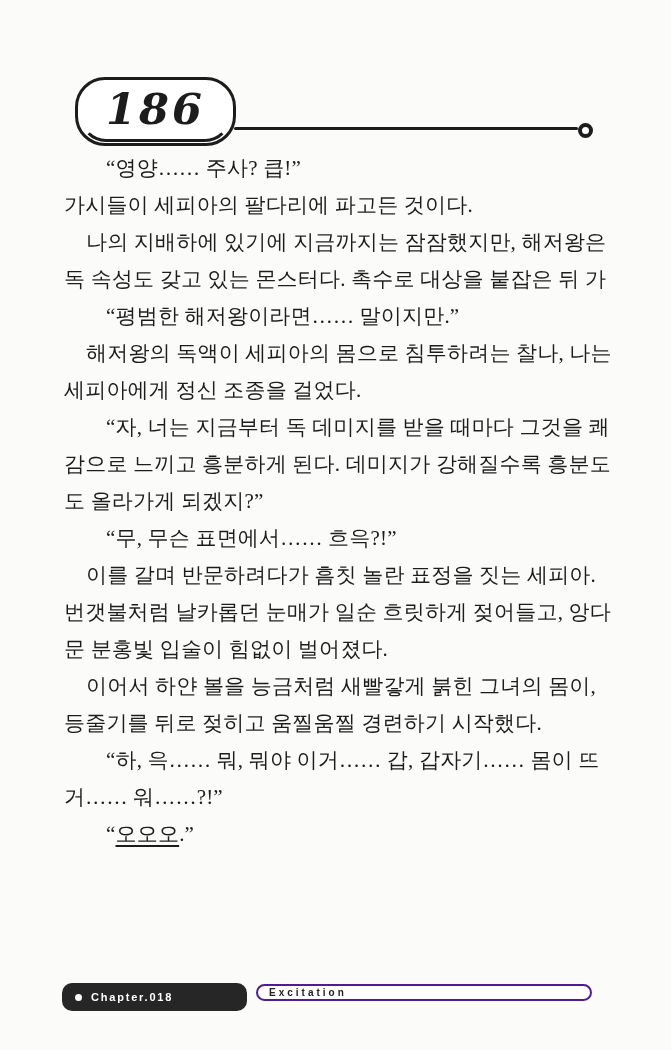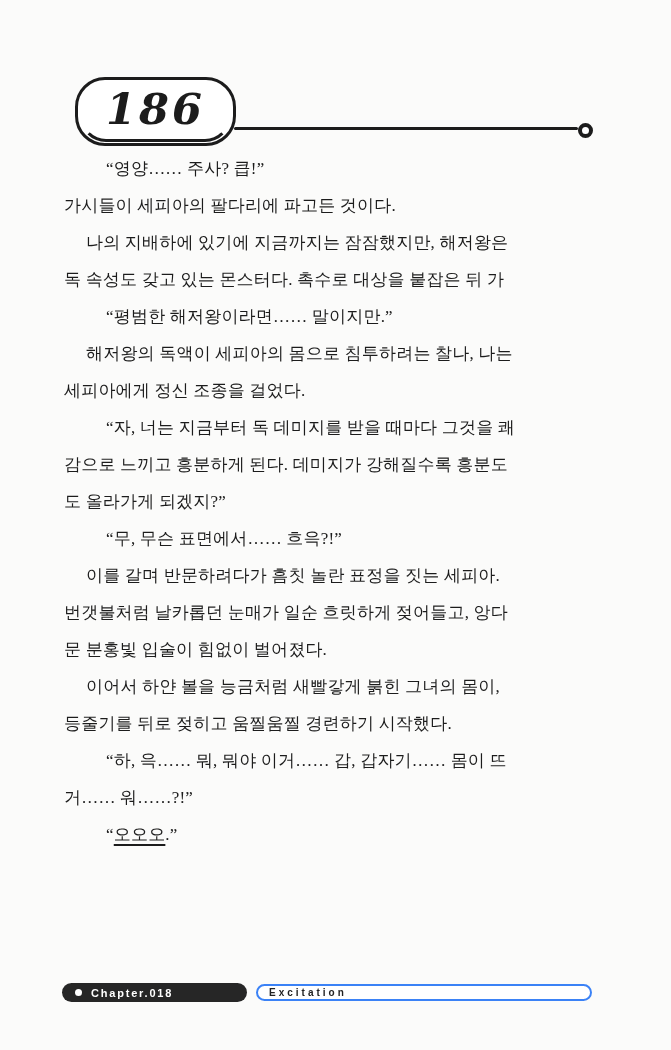--- a/index.html
+++ b/index.html
@@ -32,44 +32,44 @@
     background:var(--ink); border-radius:2px;
   }
   .header-ring {
     position:absolute; left:578px; top:123px; width:7px; height:7px;
     border:4px solid var(--ink); border-radius:50%; background:#fff;
   }
 
   
   .text-block { position:absolute; left:64px; top:150px; width:540px; }
   .tline {
-    height:37px; line-height:37px; font-size:17px; white-space:nowrap;
+    height:37px; line-height:37px; font-size:21px; white-space:nowrap;
     letter-spacing:0.2px;
   }
   .ind-p { padding-left:22px; }   
   .ind-d { padding-left:42px; }   
   .ind-c { padding-left:0; }      
   .u { text-decoration:underline; text-underline-offset:4px; text-decoration-thickness:1.5px; }
 
   
   .chapter-pill {
-    position:absolute; left:62px; top:983px; width:185px; height:19px;
+    position:absolute; left:62px; top:983px; width:185px; height:28px;
     background:#262626; border-radius:10px; display:flex; align-items:center;
   }
   .chapter-dot {
     width:7px; height:7px; border-radius:50%; background:#fff; margin-left:13px;
   }
   .chapter-label {
     color:#fff; font-family:"Liberation Sans","DejaVu Sans",sans-serif;
     font-weight:700; font-size:11px; letter-spacing:1.8px; margin-left:9px;
     transform:translateY(-0.5px);
   }
   .section-pill {
     position:absolute; left:256px; top:984px; width:336px; height:17px;
-    box-sizing:border-box; border:2px solid #3b82f6; border-radius:10px;
+    box-sizing:border-box; border:2px solid #4c1d95; border-radius:10px;
     background:#fff; display:flex; align-items:center;
   }
   .section-label {
     color:#222; font-family:"Liberation Sans","DejaVu Sans",sans-serif;
     font-weight:700; font-size:10px; letter-spacing:3px; margin-left:11px;
   }
 </style>
 </head>
 <body>
 

